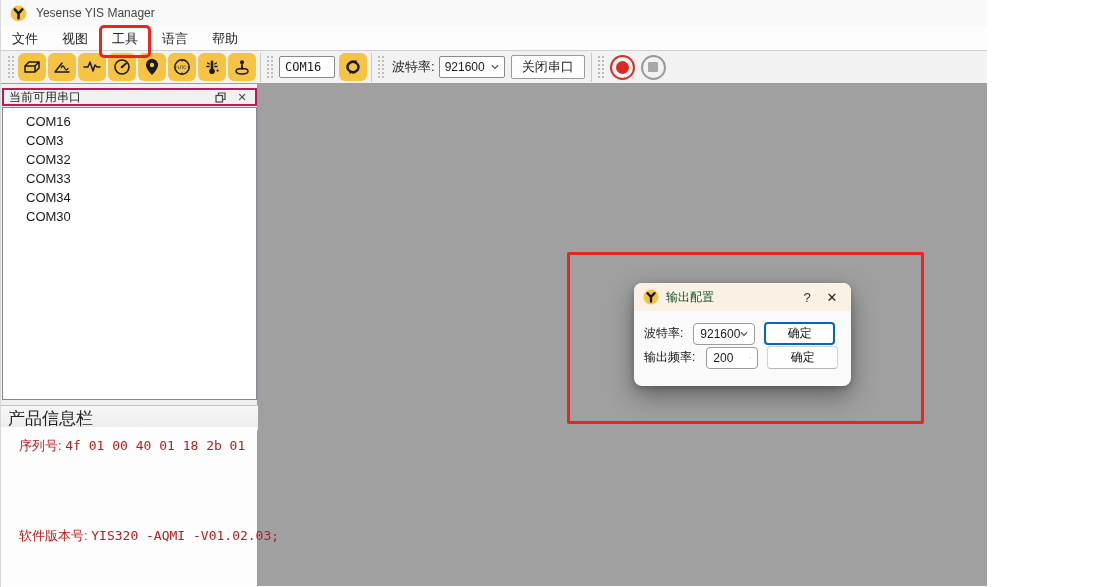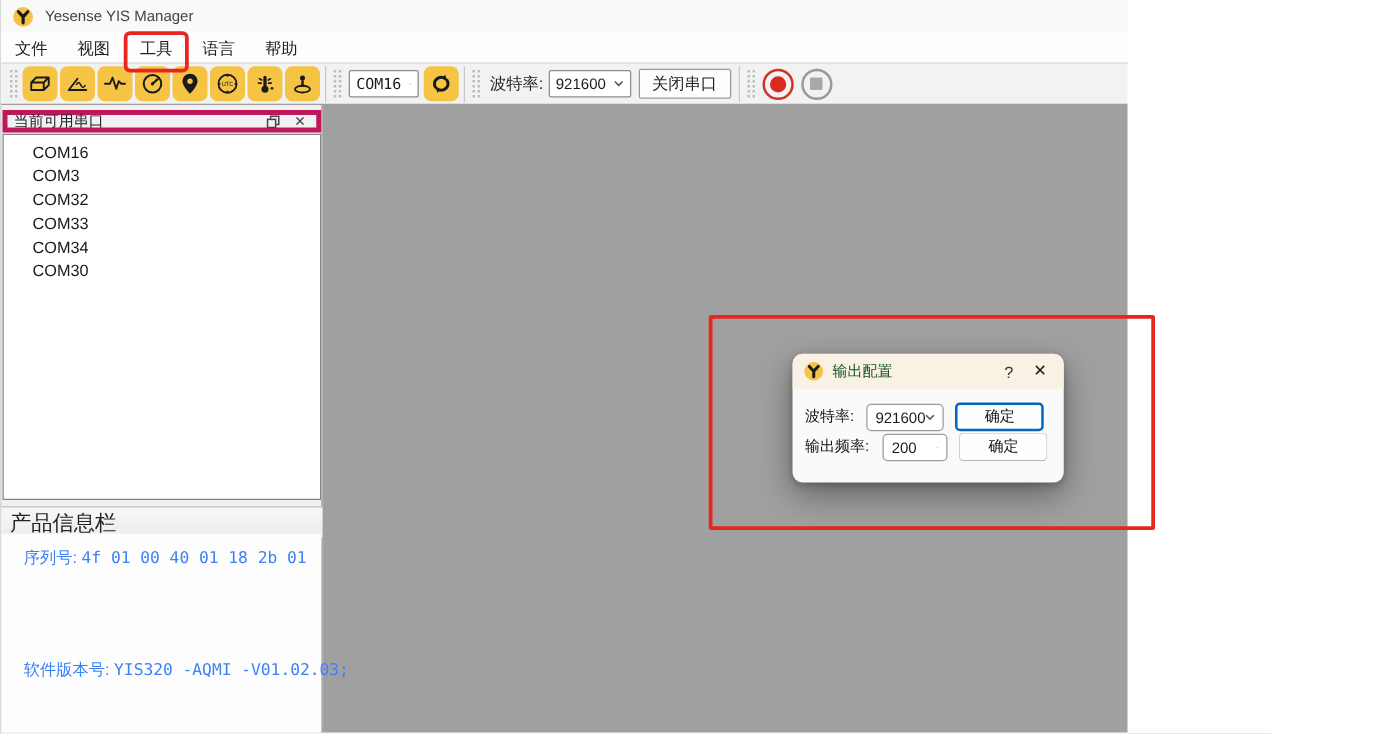--- a/index.html
+++ b/index.html
@@ -1,18 +1,18 @@
 <!DOCTYPE html>
 <html><head>
 <meta charset="utf-8">
 <style>
   * { margin:0; padding:0; box-sizing:border-box; }
   html,body { width:1101px; height:587px; overflow:hidden; }
   body { font-family:"Liberation Sans","DejaVu Sans",sans-serif; font-size:13px; color:#1a1a1a; background:#fff; }
-  #window { position:relative; width:902px; height:587px; background:#fff; border-left:1px solid #d9d9d9; }
+  #window { position:relative; width:987px; height:587px; background:#fff; border-left:1px solid #d9d9d9; }
 
   
   .titlebar { height:26px; display:flex; align-items:center; padding-left:9px; background:#f9f9f9; }
   .app-icon { width:17px; height:17px; margin-right:9px; }
   .titlebar-text { font-size:12px; color:#444; }
 
   
   .menubar { height:25px; display:flex; align-items:flex-end; padding-left:2px; background:#fdfdfd; border-bottom:1px solid #cfcfcf; }
   .menu-item { padding:2px 9px; margin-right:6px; color:#222; cursor:default; position:relative; }
   .menu-item .redbox { position:absolute; left:-4px; right:-4px; top:-3px; bottom:-8px; border:3px solid #e8251f; border-radius:5px; pointer-events:none; z-index:30; }
@@ -31,28 +31,28 @@
   .push-btn { height:24px; min-width:74px; background:#fdfdfd; border:1px solid #9a9a9a; border-radius:2px; font-size:13px; color:#222; display:flex; align-items:center; justify-content:center; padding:0 10px; }
   .rec-btn { width:25px; height:25px; border-radius:50%; border:2px solid #cf3327; margin:0 3px; display:flex; align-items:center; justify-content:center; background:transparent; }
   .rec-dot { width:13px; height:13px; border-radius:50%; background:#d92b1f; }
   .stop-btn { width:25px; height:25px; border-radius:50%; border:2px solid #9a9a9a; margin:0 3px; display:flex; align-items:center; justify-content:center; }
   .stop-sq { width:10px; height:10px; background:#a8a8a8; border-radius:1px; }
 
   
   .content { position:relative; height:502px; background:#a0a0a0; }
 
   .dock { position:absolute; left:0; top:0; width:257px; height:502px; background:#f0f0f0; border-right:1px solid #9a9a9a; }
-  .dock-header { position:absolute; left:1px; top:4px; width:255px; height:18px; background:#f1f1f1; border:4px solid #be185d; display:flex; align-items:center; padding:0 5px; font-size:12px; color:#222; }
+  .dock-header { position:absolute; left:1px; top:4px; width:255px; height:18px; background:#f1f1f1; border:2px solid #be185d; display:flex; align-items:center; padding:0 5px; font-size:12px; color:#222; }
   .dock-header .spacer { flex:1; }
   .dock-ico { width:16px; height:16px; display:flex; align-items:center; justify-content:center; color:#444; font-size:11px; margin-left:6px; }
   .port-list { position:absolute; left:1px; top:23px; width:255px; height:293px; background:#fff; border:1px solid #82878f; padding-top:4px; overflow:hidden; }
   .port-item { height:19px; line-height:19px; padding-left:23px; font-size:13px; color:#1a1a1a; }
   .info-header { position:absolute; left:0; top:321px; width:257px; height:21px; background:linear-gradient(#f7f7f7,#ececec); border-top:1px solid #c2c2c2; border-bottom:1px solid #bdbdbd; display:flex; align-items:center; padding:12px 7px; font-size:17px; color:#222; }
   .info-body { position:absolute; left:0; top:343px; width:256px; height:159px; background:#fdfdfd; }
-  .info-line { position:absolute; left:18px; font-size:13px; color:#3b82f6; white-space:nowrap; }
+  .info-line { position:absolute; left:18px; font-size:13px; color:#b91c1c; white-space:nowrap; }
   .info-line .val { font-family:"DejaVu Sans Mono",monospace; font-size:13px; }
   .line-serial { top:10px; }
   .line-version { top:100px; }
 
   
   .red-rect { position:absolute; left:566px; top:168px; width:357px; height:172px; border:3px solid #e8251f; border-radius:2px; pointer-events:none; }
 
   
   .dialog { position:absolute; left:633px; top:199px; width:217px; height:103px; background:#fafafa; border-radius:8px; box-shadow:0 10px 26px rgba(0,0,0,0.38), 0 2px 6px rgba(0,0,0,0.22); overflow:hidden; }
   .dialog-titlebar { height:28px; background:#f8f1e4; display:flex; align-items:center; padding:0 9px; }

